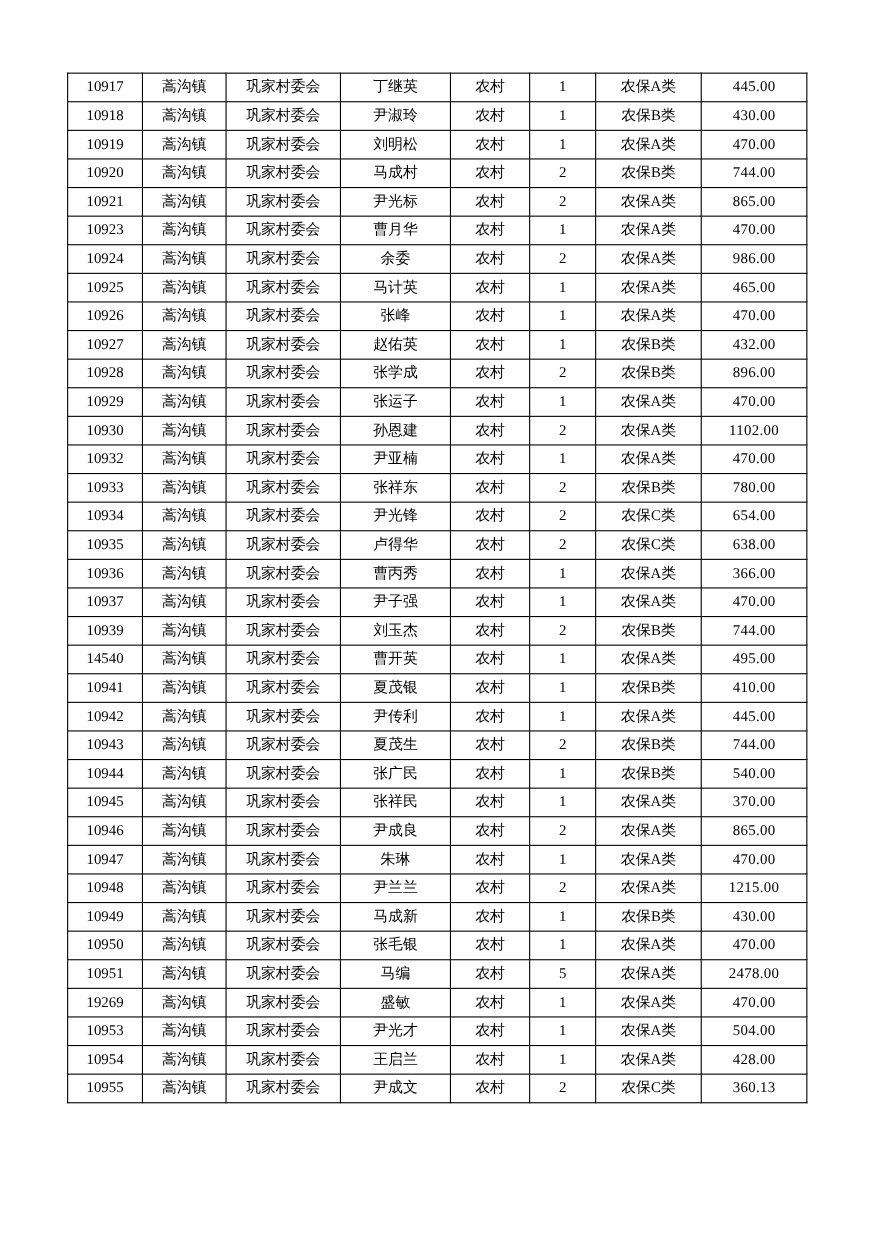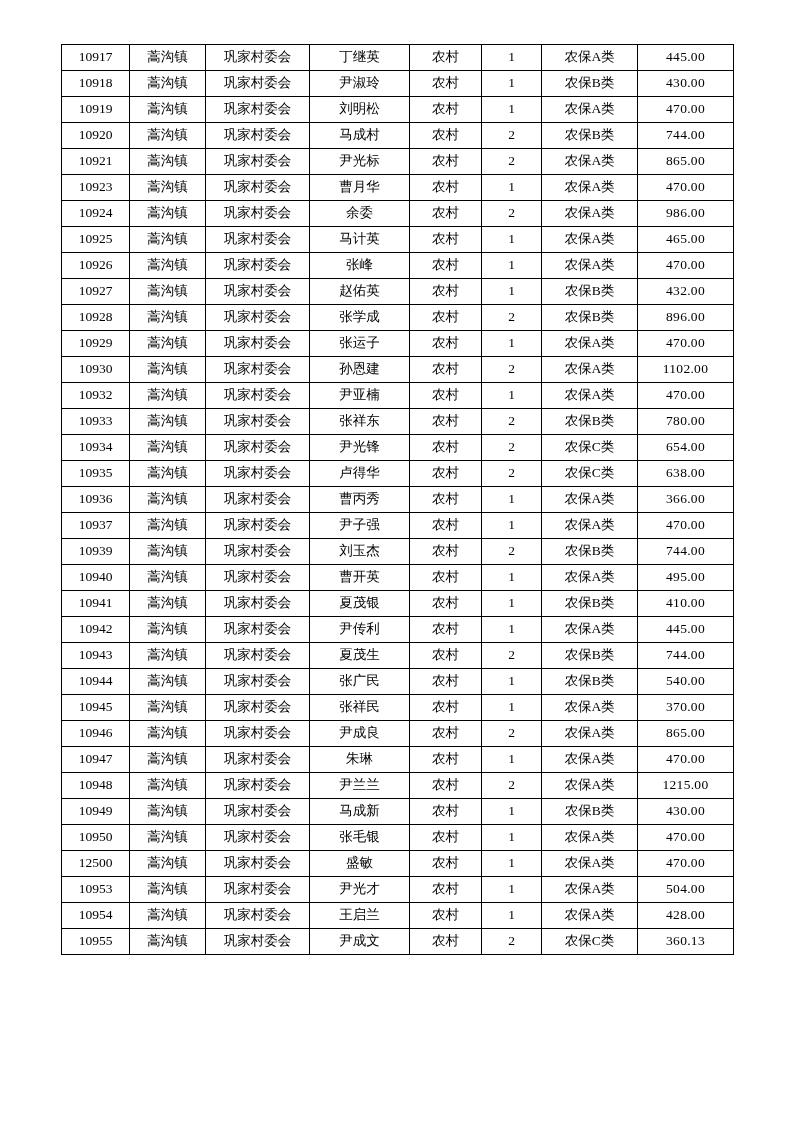--- a/index.html
+++ b/index.html
@@ -11,21 +11,21 @@
     width: 793px;
     height: 1122px;
     font-family: "Liberation Serif", serif;
     color: #000000;
   }
   .page {
     position: relative;
     width: 793px;
     height: 1122px;
     box-sizing: border-box;
-    padding: 44px 61px 0 61px;
+    padding: 66px 61px 0 61px;
   }
   table.data-table {
     border-collapse: collapse;
     width: 672px;
     table-layout: fixed;
   }
   table.data-table td {
     border: 1px solid #000000;
     height: 25px;
     text-align: center;
@@ -266,21 +266,21 @@
           <td class="idnum">10939</td>
           <td>蒿沟镇</td>
           <td>巩家村委会</td>
           <td>刘玉杰</td>
           <td>农村</td>
           <td>2</td>
           <td>农保B类</td>
           <td class="amount">744.00</td>
         </tr>
         <tr>
-          <td class="idnum">10940</td>
+          <td class="idnum">14540</td>
           <td>蒿沟镇</td>
           <td>巩家村委会</td>
           <td>曹开英</td>
           <td>农村</td>
           <td>1</td>
           <td>农保A类</td>
           <td class="amount">495.00</td>
         </tr>
         <tr>
           <td class="idnum">10941</td>
@@ -376,21 +376,31 @@
           <td class="idnum">10950</td>
           <td>蒿沟镇</td>
           <td>巩家村委会</td>
           <td>张毛银</td>
           <td>农村</td>
           <td>1</td>
           <td>农保A类</td>
           <td class="amount">470.00</td>
         </tr>
         <tr>
-          <td class="idnum">12500</td>
+          <td class="idnum">10951</td>
+          <td>蒿沟镇</td>
+          <td>巩家村委会</td>
+          <td>马编</td>
+          <td>农村</td>
+          <td>5</td>
+          <td>农保A类</td>
+          <td class="amount">2478.00</td>
+        </tr>
+        <tr>
+          <td class="idnum">19269</td>
           <td>蒿沟镇</td>
           <td>巩家村委会</td>
           <td>盛敏</td>
           <td>农村</td>
           <td>1</td>
           <td>农保A类</td>
           <td class="amount">470.00</td>
         </tr>
         <tr>
           <td class="idnum">10953</td>

